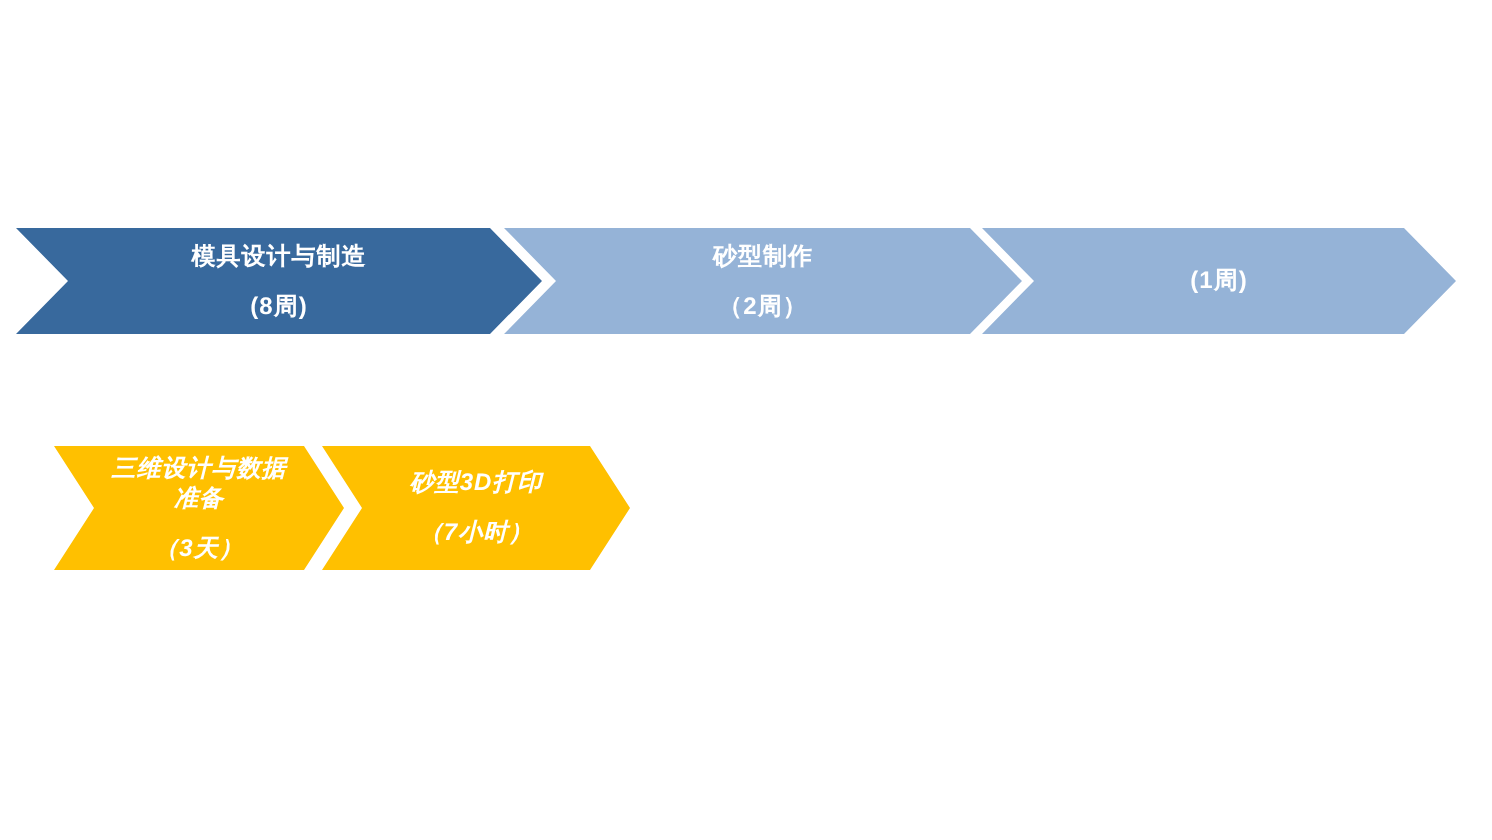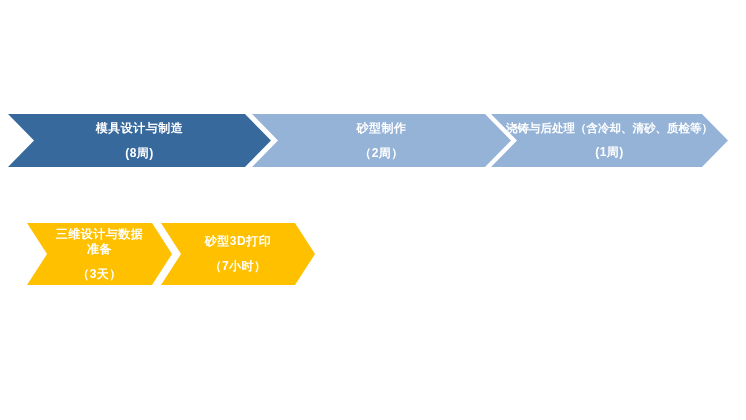--- a/index.html
+++ b/index.html
@@ -6,21 +6,21 @@
   .canvas {
     position: relative;
     width: 746px;
     height: 420px;
     background: #ffffff;
     overflow: hidden;
     font-family: "Liberation Sans", "DejaVu Sans", sans-serif;
   }
   .row { position: absolute; left: 0; width: 746px; }
   .row-top { top: 114px; height: 53px; }
-  .row-bottom { top: 223px; height: 62px; }
+  .row-bottom { top: 223px; height: 62px; font-style: italic; }
   .chev {
     position: absolute;
     top: 0;
     height: 100%;
     clip-path: polygon(
       var(--d) 50%,
       0 0,
       calc(100% - var(--d)) 0,
       100% 50%,
       calc(100% - var(--d)) 100%,
@@ -56,21 +56,20 @@
       <span class="step-label">模具设计与制造</span>
       <span class="step-duration">(8周)</span>
     </div>
 
     <div class="chev chev-light" style="left:252px; width:259px; --d:26px;">
       <span class="step-label">砂型制作</span>
       <span class="step-duration">（2周）</span>
     </div>
 
     <div class="chev chev-light" style="left:491px; width:237px; --d:26px; padding:0 4px;">
-      <span class="step-label" style="white-space:nowrap; font-size:11.5px; letter-spacing:0;">浇铸与后处理（含冷却、清砂、质检等）</span>
       <span class="step-duration">(1周)</span>
     </div>
 
   </div>
 
   <div class="row row-bottom">
 
     <div class="chev chev-gold" style="left:27px; width:145px; --d:20px;">
       <span class="step-label" style="max-width:88px;">三维设计与数据准备</span>
       <span class="step-duration">（3天）</span>

